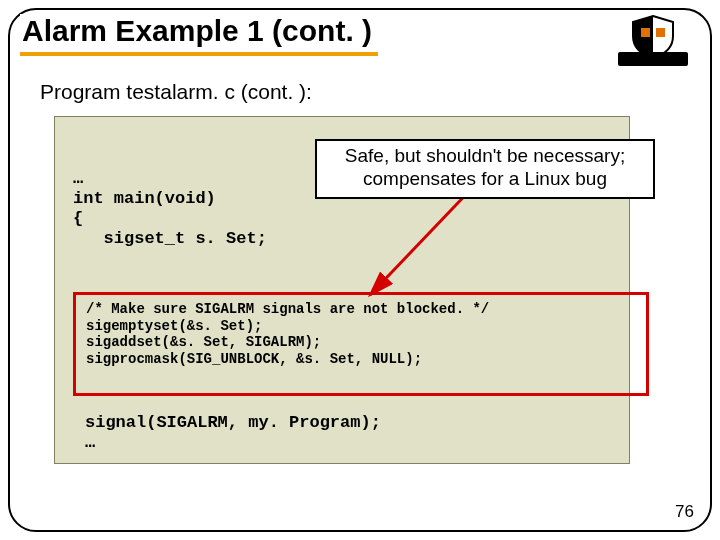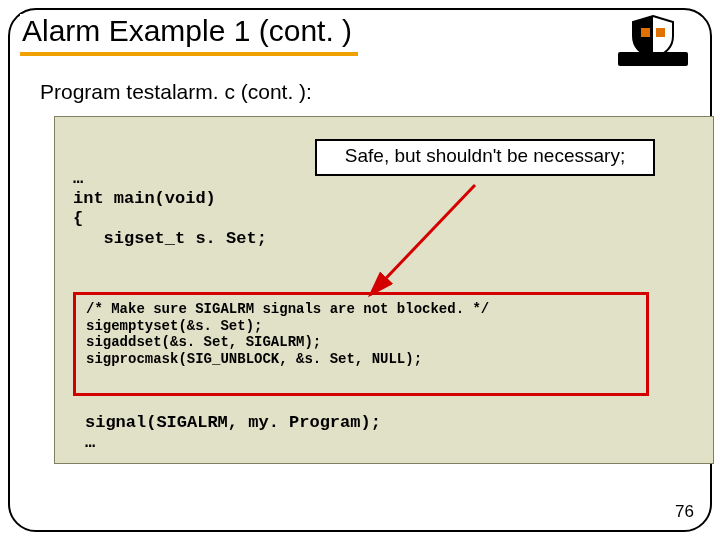--- a/index.html
+++ b/index.html
@@ -21,21 +21,21 @@
     position: absolute;
     top: 14px; left: 20px;
     background: #fff;
     padding: 0 6px 4px 2px;
     border-bottom: 4px solid #f0a000;
     z-index: 5;
     display: inline-block;
   }
   .title {
     font-size: 30px;
-    font-weight: normal;
+    font-weight: bold;
     color: #000;
   }
   .logo {
     position: absolute;
     top: 14px; right: 32px;
     width: 70px; height: 52px;
     z-index: 6;
   }
   .logo-banner {
     position: absolute; bottom:0; left:0; right:0; height:14px;
@@ -43,21 +43,21 @@
   }
   .subtitle {
     position: absolute;
     top: 80px; left: 40px;
     font-size: 21px;
     color: #000;
   }
   .code-block {
     position: absolute;
     top: 116px; left: 54px;
-    width: 660px; height: 348px;
+    width: 576px; height: 348px;
     background: #e1e1c8;
     border: 1px solid #808060;
   }
   .code {
     position: absolute;
     font-family: "Courier New", monospace;
     font-size: 17px;
     font-weight: bold;
     white-space: pre;
     color: #000;
@@ -122,20 +122,21 @@
   </svg>
   <div class="logo-banner"></div>
 </div>
 
 <div class="subtitle">Program testalarm. c (cont. ):</div>
 
 <div class="code-block">
 
   <div class="callout">
     <div>Safe, but shouldn't be necessary;</div>
+    <div>compensates for a Linux bug</div>
   </div>
 
   <svg class="arrow-svg" viewBox="0 0 180 130">
     <defs>
       <marker id="ah" markerWidth="10" markerHeight="10" refX="8" refY="3" orient="auto">
         <path d="M0,0 L0,6 L9,3 Z" fill="#d40000"></path>
       </marker>
     </defs>
     <line x1="120" y1="8" x2="15" y2="118" stroke="#d40000" stroke-width="3" marker-end="url(#ah)"></line>
   </svg>

